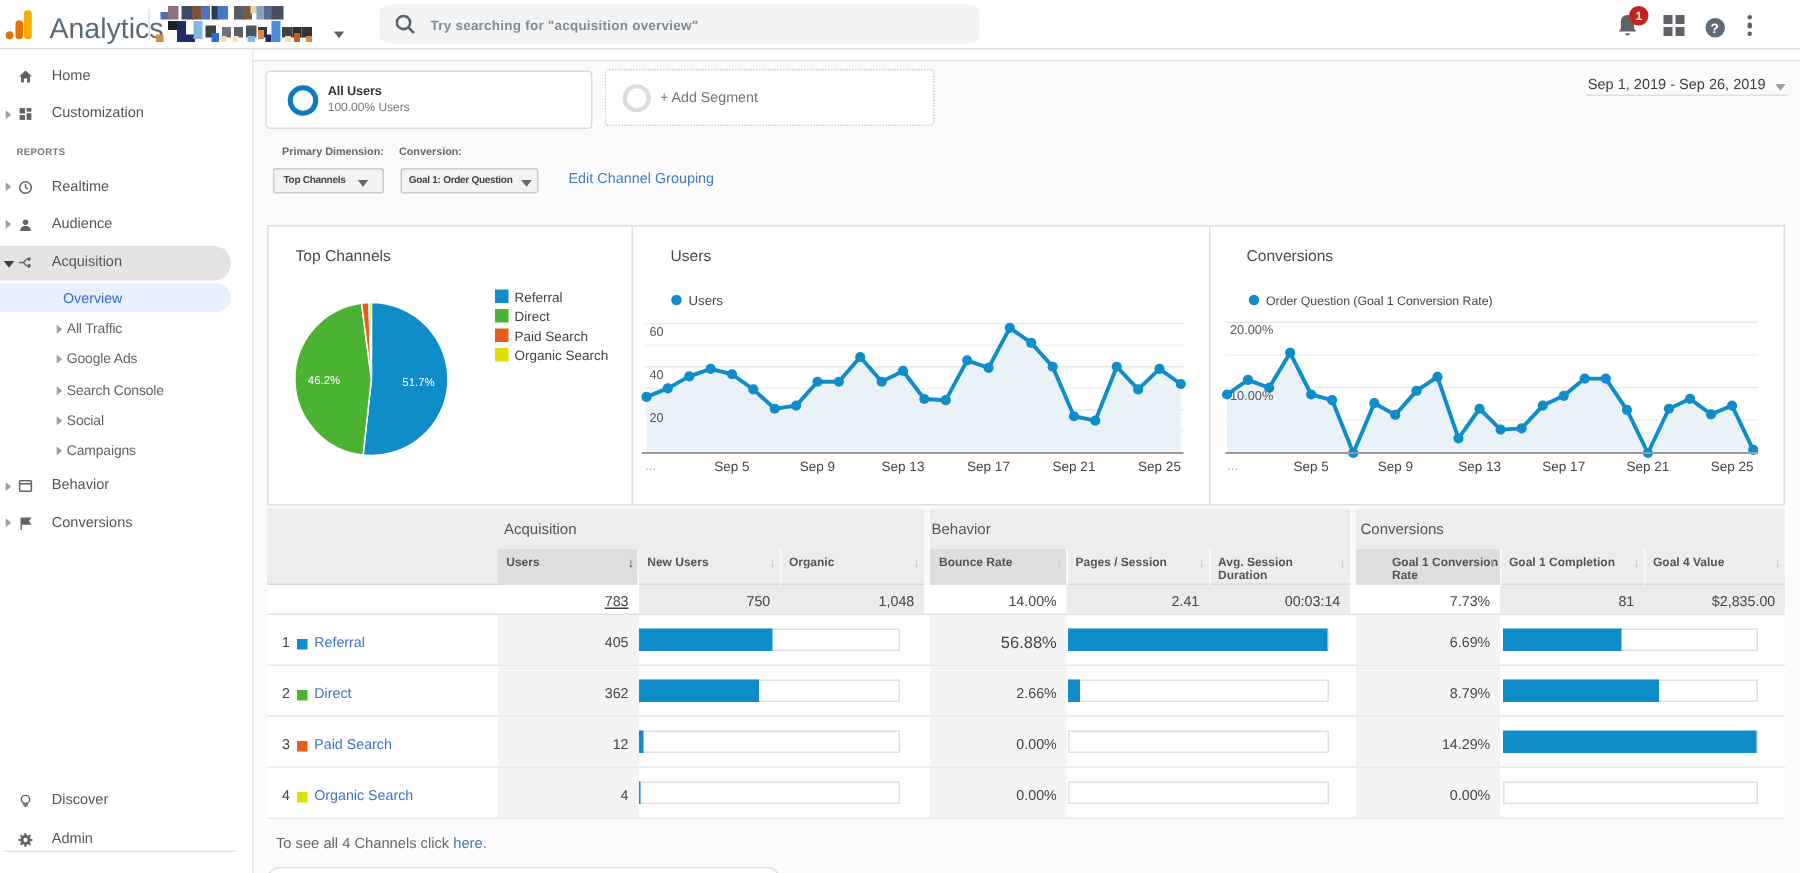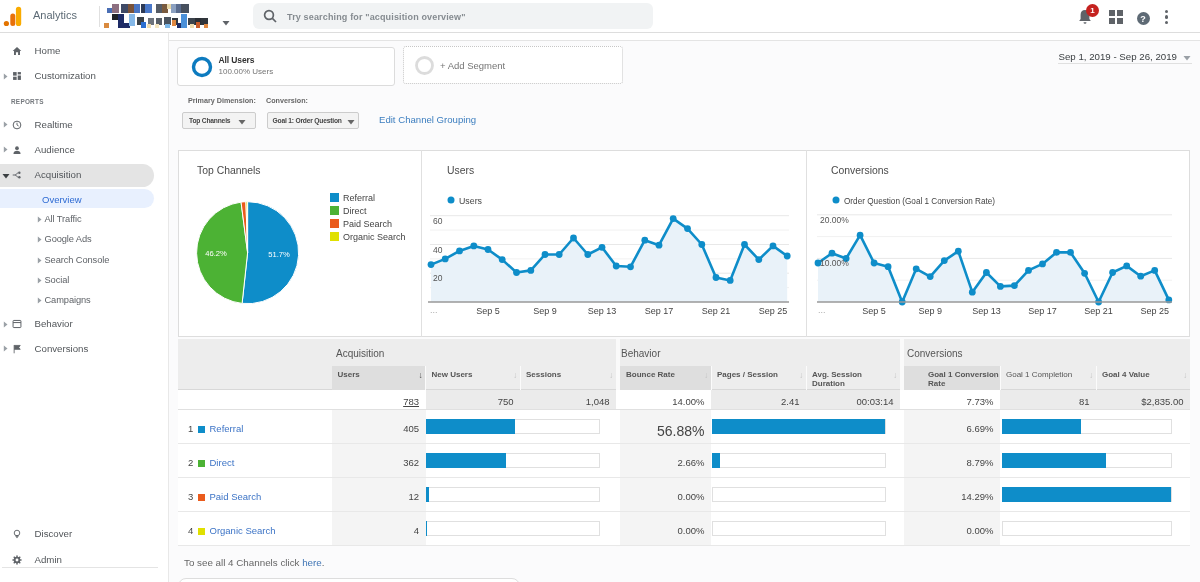--- a/index.html
+++ b/index.html
@@ -157,31 +157,31 @@
 <div class="abs" style="left:904px;top:366px;width:96px;height:24px;background:#dedede;"></div>
 <div class="abs" style="left:616px;top:339px;width:4px;height:208px;background:#fafafa;"></div>
 <div class="abs" style="left:900px;top:339px;width:4px;height:208px;background:#fafafa;"></div>
 <div class="abs" style="left:336px;top:348px;font-size:10px;color:#555">Acquisition</div>
 <div class="abs" style="left:621px;top:348px;font-size:10px;color:#555">Behavior</div>
 <div class="abs" style="left:907px;top:348px;font-size:10px;color:#555">Conversions</div>
 <div class="abs" style="left:337.5px;top:369.5px;width:82.0px;font-size:8px;font-weight:bold;color:#555;line-height:9px;">Users</div>
 <div class="abs" style="left:418.5px;top:369.5px;font-size:8.5px;color:#444">↓</div>
 <div class="abs" style="left:431.5px;top:369.5px;width:82.5px;font-size:8px;font-weight:bold;color:#555;line-height:9px;">New Users</div>
 <div class="abs" style="left:513px;top:369.5px;font-size:8.5px;color:#c3c3c3">↓</div>
-<div class="abs" style="left:526px;top:369.5px;width:84px;font-size:8px;font-weight:bold;color:#555;line-height:9px;">Sessions</div>
+<div class="abs" style="left:526px;top:369.5px;width:84px;font-size:8px;font-weight:bold;color:#555;line-height:9px;">Organic</div>
 <div class="abs" style="left:609px;top:369.5px;font-size:8.5px;color:#c3c3c3">↓</div>
 <div class="abs" style="left:626px;top:369.5px;width:79px;font-size:8px;font-weight:bold;color:#555;line-height:9px;">Bounce Rate</div>
 <div class="abs" style="left:704px;top:369.5px;font-size:8.5px;color:#c3c3c3">↓</div>
 <div class="abs" style="left:717px;top:369.5px;width:83px;font-size:8px;font-weight:bold;color:#555;line-height:9px;">Pages / Session</div>
 <div class="abs" style="left:799px;top:369.5px;font-size:8.5px;color:#c3c3c3">↓</div>
 <div class="abs" style="left:812px;top:369.5px;width:82px;font-size:8px;font-weight:bold;color:#555;line-height:9px;">Avg. Session<br>Duration</div>
 <div class="abs" style="left:893px;top:369.5px;font-size:8.5px;color:#c3c3c3">↓</div>
 <div class="abs" style="left:910px;top:369.5px;width:84px;font-size:8px;font-weight:bold;color:#555;line-height:9px;margin-left:18px;">Goal 1 Conversion<br>Rate</div>
 <div class="abs" style="left:993px;top:369.5px;font-size:8.5px;color:#c3c3c3">↓</div>
-<div class="abs" style="left:1006px;top:369.5px;width:84px;font-size:8px;font-weight:normal;color:#555;line-height:9px;">Goal 1 Completion</div>
+<div class="abs" style="left:1006px;top:369.5px;width:84px;font-size:8px;font-weight:bold;color:#555;line-height:9px;">Goal 1 Completion</div>
 <div class="abs" style="left:1089px;top:369.5px;font-size:8.5px;color:#c3c3c3">↓</div>
 <div class="abs" style="left:1102px;top:369.5px;width:82px;font-size:8px;font-weight:bold;color:#555;line-height:9px;">Goal 4 Value</div>
 <div class="abs" style="left:1183px;top:369.5px;font-size:8.5px;color:#c3c3c3">↓</div>
 <div class="abs" style="left:425.0px;top:366px;width:1px;height:43.5px;background:#fbfbfb"></div>
 <div class="abs" style="left:519.5px;top:366px;width:1px;height:43.5px;background:#fbfbfb"></div>
 <div class="abs" style="left:710.5px;top:366px;width:1px;height:43.5px;background:#fbfbfb"></div>
 <div class="abs" style="left:805.5px;top:366px;width:1px;height:43.5px;background:#fbfbfb"></div>
 <div class="abs" style="left:999.5px;top:366px;width:1px;height:43.5px;background:#fbfbfb"></div>
 <div class="abs" style="left:1095.5px;top:366px;width:1px;height:43.5px;background:#fbfbfb"></div>
 <div class="abs" style="left:178px;top:390px;width:1012px;height:19.5px;background:#fff;border-bottom:1px solid #e0e0e0;box-sizing:border-box;"></div>
@@ -198,21 +198,21 @@
 <div class="abs" style="left:999.5px;top:396px;width:90px;text-align:right;font-size:9.5px;color:#444;">81</div>
 <div class="abs" style="left:1093.5px;top:396px;width:90px;text-align:right;font-size:9.5px;color:#444;">$2,835.00</div>
 <div class="abs" style="left:178px;top:410px;width:1012px;height:34px;background:#fff;border-bottom:1px solid #e8e8e8;box-sizing:border-box;"></div>
 <div class="abs" style="left:331.5px;top:410px;width:94.0px;height:33px;background:#f4f4f4;"></div>
 <div class="abs" style="left:620px;top:410px;width:91px;height:33px;background:#f4f4f4;"></div>
 <div class="abs" style="left:904px;top:410px;width:96px;height:33px;background:#f4f4f4;"></div>
 <div class="abs" style="left:188px;top:423px;font-size:9.5px;color:#444">1</div>
 <div class="abs" style="left:197.5px;top:425.5px;width:7px;height:7px;background:#0e8dc9"></div>
 <div class="abs" style="left:209.5px;top:423px;font-size:9.5px;color:#3d74c6">Referral</div>
 <div class="abs" style="left:329.0px;top:423px;width:90px;text-align:right;font-size:9.5px;color:#444;">405</div>
-<div class="abs" style="left:614.5px;top:423px;width:90px;text-align:right;font-size:14px;color:#444;">56.88%</div>
+<div class="abs" style="left:614.5px;top:423px;width:90px;text-align:right;font-size:11px;color:#444;">56.88%</div>
 <div class="abs" style="left:903.5px;top:423px;width:90px;text-align:right;font-size:9.5px;color:#444;">6.69%</div>
 <div class="abs" style="left:426px;top:419px;width:174px;height:15px;background:#fff;border:1px solid #e0e0e0;box-sizing:border-box;"></div>
 <div class="abs" style="left:426px;top:419px;width:89px;height:15px;background:#0e8dc9"></div>
 <div class="abs" style="left:712px;top:419px;width:174px;height:15px;background:#fff;border:1px solid #e0e0e0;box-sizing:border-box;"></div>
 <div class="abs" style="left:712px;top:419px;width:173px;height:15px;background:#0e8dc9"></div>
 <div class="abs" style="left:1002px;top:419px;width:170px;height:15px;background:#fff;border:1px solid #e0e0e0;box-sizing:border-box;"></div>
 <div class="abs" style="left:1002px;top:419px;width:79px;height:15px;background:#0e8dc9"></div>
 <div class="abs" style="left:178px;top:444px;width:1012px;height:34px;background:#fff;border-bottom:1px solid #e8e8e8;box-sizing:border-box;"></div>
 <div class="abs" style="left:331.5px;top:444px;width:94.0px;height:33px;background:#f4f4f4;"></div>
 <div class="abs" style="left:620px;top:444px;width:91px;height:33px;background:#f4f4f4;"></div>
@@ -259,21 +259,21 @@
 <div class="abs" style="left:712px;top:521px;width:174px;height:15px;background:#fff;border:1px solid #e0e0e0;box-sizing:border-box;"></div>
 <div class="abs" style="left:1002px;top:521px;width:170px;height:15px;background:#fff;border:1px solid #e0e0e0;box-sizing:border-box;"></div>
 <div class="abs" style="left:184px;top:557px;font-size:9.8px;color:#666">To see all 4 Channels click <span style="color:#4176b5">here</span>.</div>
 <div class="abs" style="left:178px;top:578px;width:342px;height:12px;background:#fff;border:1px solid #ddd;border-radius:8px 8px 0 0;box-sizing:border-box;"></div>
 <div class="abs" style="left:0;top:0;width:1200px;height:33px;background:#fff;border-bottom:1px solid #ddd;box-sizing:border-box;"></div>
 <svg class="abs" style="left:0;top:0" width="100" height="33">
 <circle cx="6.4" cy="23.5" r="2.6" fill="#e37400"></circle>
 <rect x="10.3" y="13.5" width="5" height="12.6" rx="2.5" fill="#e8710a"></rect>
 <rect x="15.9" y="6.8" width="5.3" height="19.3" rx="2.6" fill="#f9ab00"></rect>
 </svg>
-<div class="abs" style="left:33px;top:8.5px;font-size:11px;color:#5c6a75">Analytics</div>
+<div class="abs" style="left:33px;top:8.5px;font-size:19px;color:#5c6a75">Analytics</div>
 <div class="abs" style="left:99px;top:6px;width:1px;height:21px;background:#e0e0e0"></div>
 <div class="abs" style="left:107px;top:8px;width:6px;height:5px;background:#4a6fb5"></div>
 <div class="abs" style="left:112px;top:3.5px;width:7px;height:9.5px;background:#8d6f80"></div>
 <div class="abs" style="left:121px;top:4px;width:8px;height:9px;background:#3f4a66"></div>
 <div class="abs" style="left:128px;top:4px;width:7px;height:9px;background:#7a5238"></div>
 <div class="abs" style="left:134px;top:4px;width:6px;height:9px;background:#4a74c0"></div>
 <div class="abs" style="left:141px;top:4px;width:5px;height:9px;background:#2d3a55"></div>
 <div class="abs" style="left:145px;top:4px;width:7px;height:9px;background:#4a78c8"></div>
 <div class="abs" style="left:156px;top:4px;width:7px;height:9px;background:#555c66"></div>
 <div class="abs" style="left:162px;top:4px;width:6px;height:9px;background:#7a5b3f"></div>

